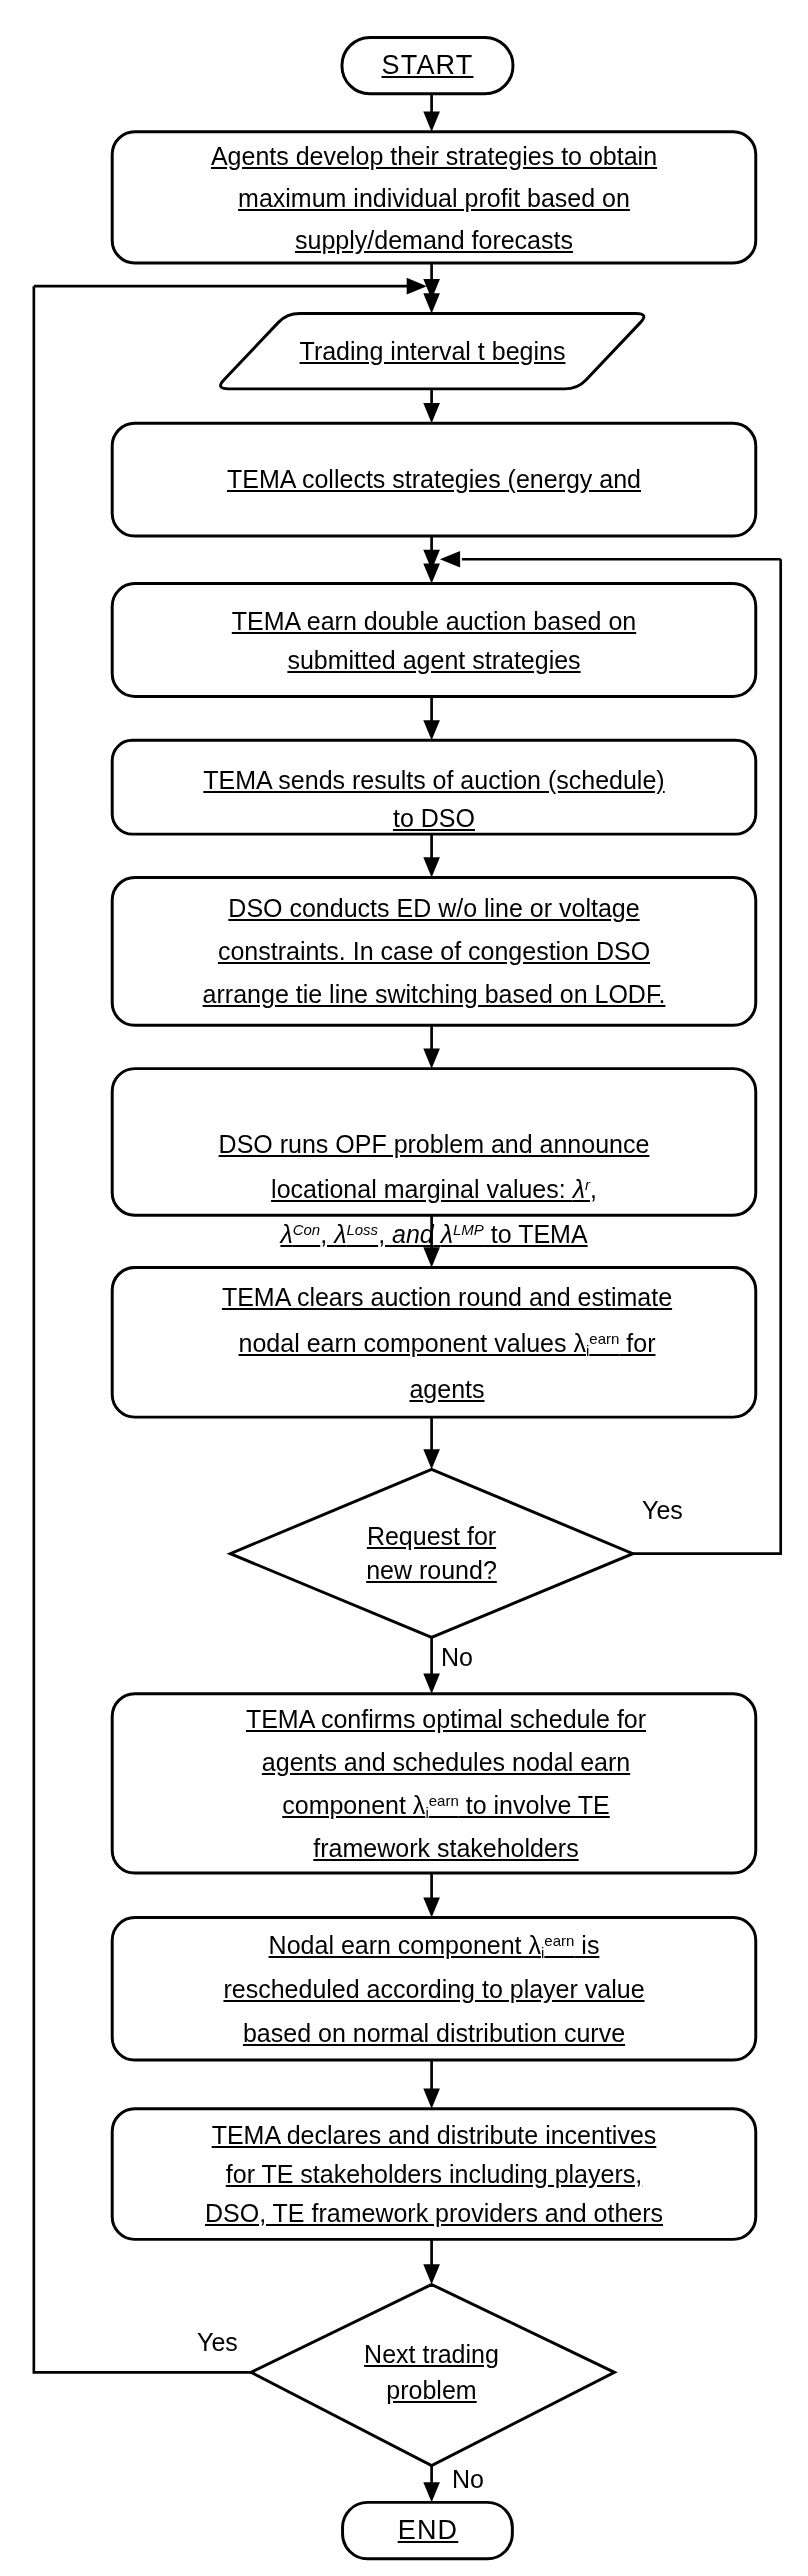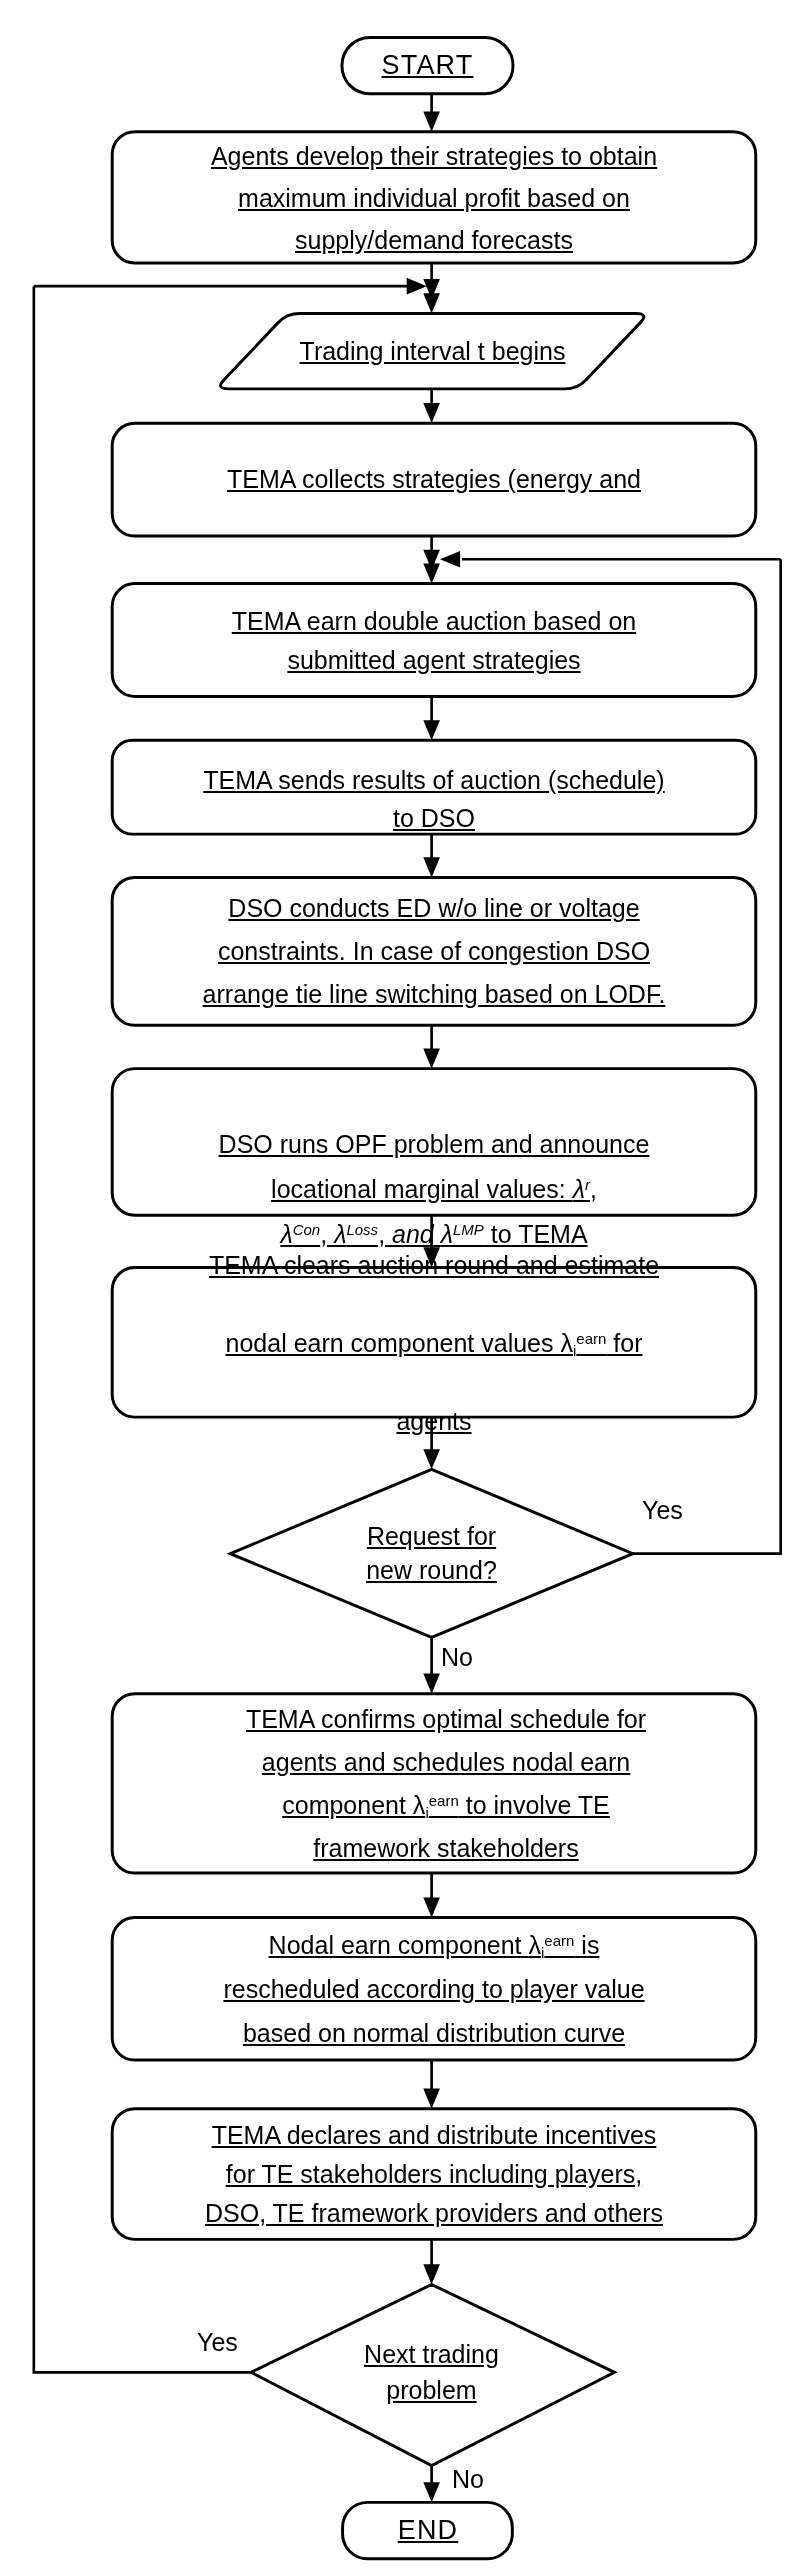--- a/index.html
+++ b/index.html
@@ -139,21 +139,21 @@
     <div>constraints. In case of congestion DSO</div>
     <div>arrange tie line switching based on LODF.</div>
   </div>
 
   <div class="node-text" style="left:119px; top:1123px; width:630px; height:133px; line-height:45px;">
     <div>DSO runs OPF problem and announce</div>
     <div>locational marginal values: <i>λ<sup>r</sup></i>,</div>
     <div><i>λ<sup>Con</sup></i>, <i>λ<sup>Loss</sup></i>, <i>and</i> <i>λ<sup>LMP</sup></i> to TEMA</div>
   </div>
 
-  <div class="node-text" style="left:119px; top:1268px; width:630px; height:150px; line-height:46px;gap:32px;">
+  <div class="node-text" style="left:132px; top:1268px; width:630px; height:150px; line-height:46px;">
     <div>TEMA  clears auction round and estimate</div>
     <div>nodal earn component values λ<sub>i</sub><sup>earn</sup> for</div>
     <div>agents</div>
   </div>
 
   <div class="node-text" style="left:255px; top:1482px; width:353px; height:142px; line-height:34px;">
     <div>Request for</div>
     <div>new round?</div>
   </div>
   <div class="edge-label" style="left:642px; top:1496px;">Yes</div>

